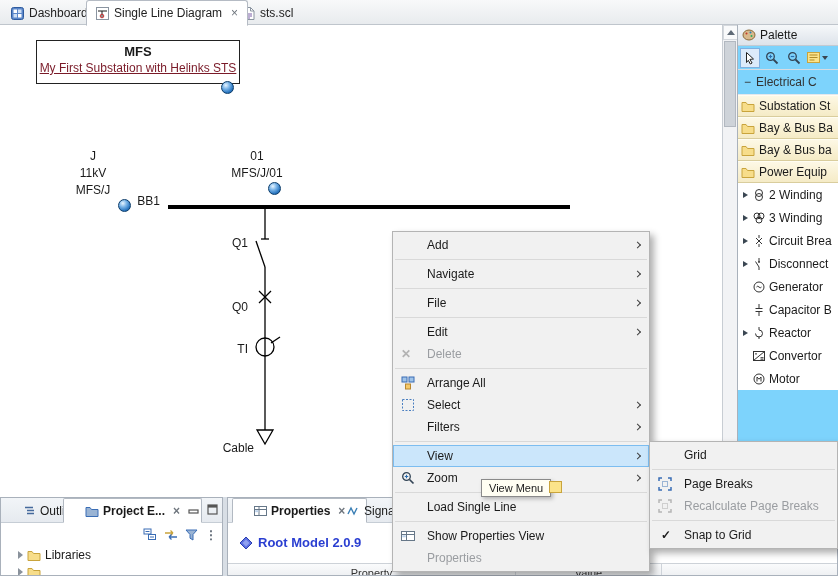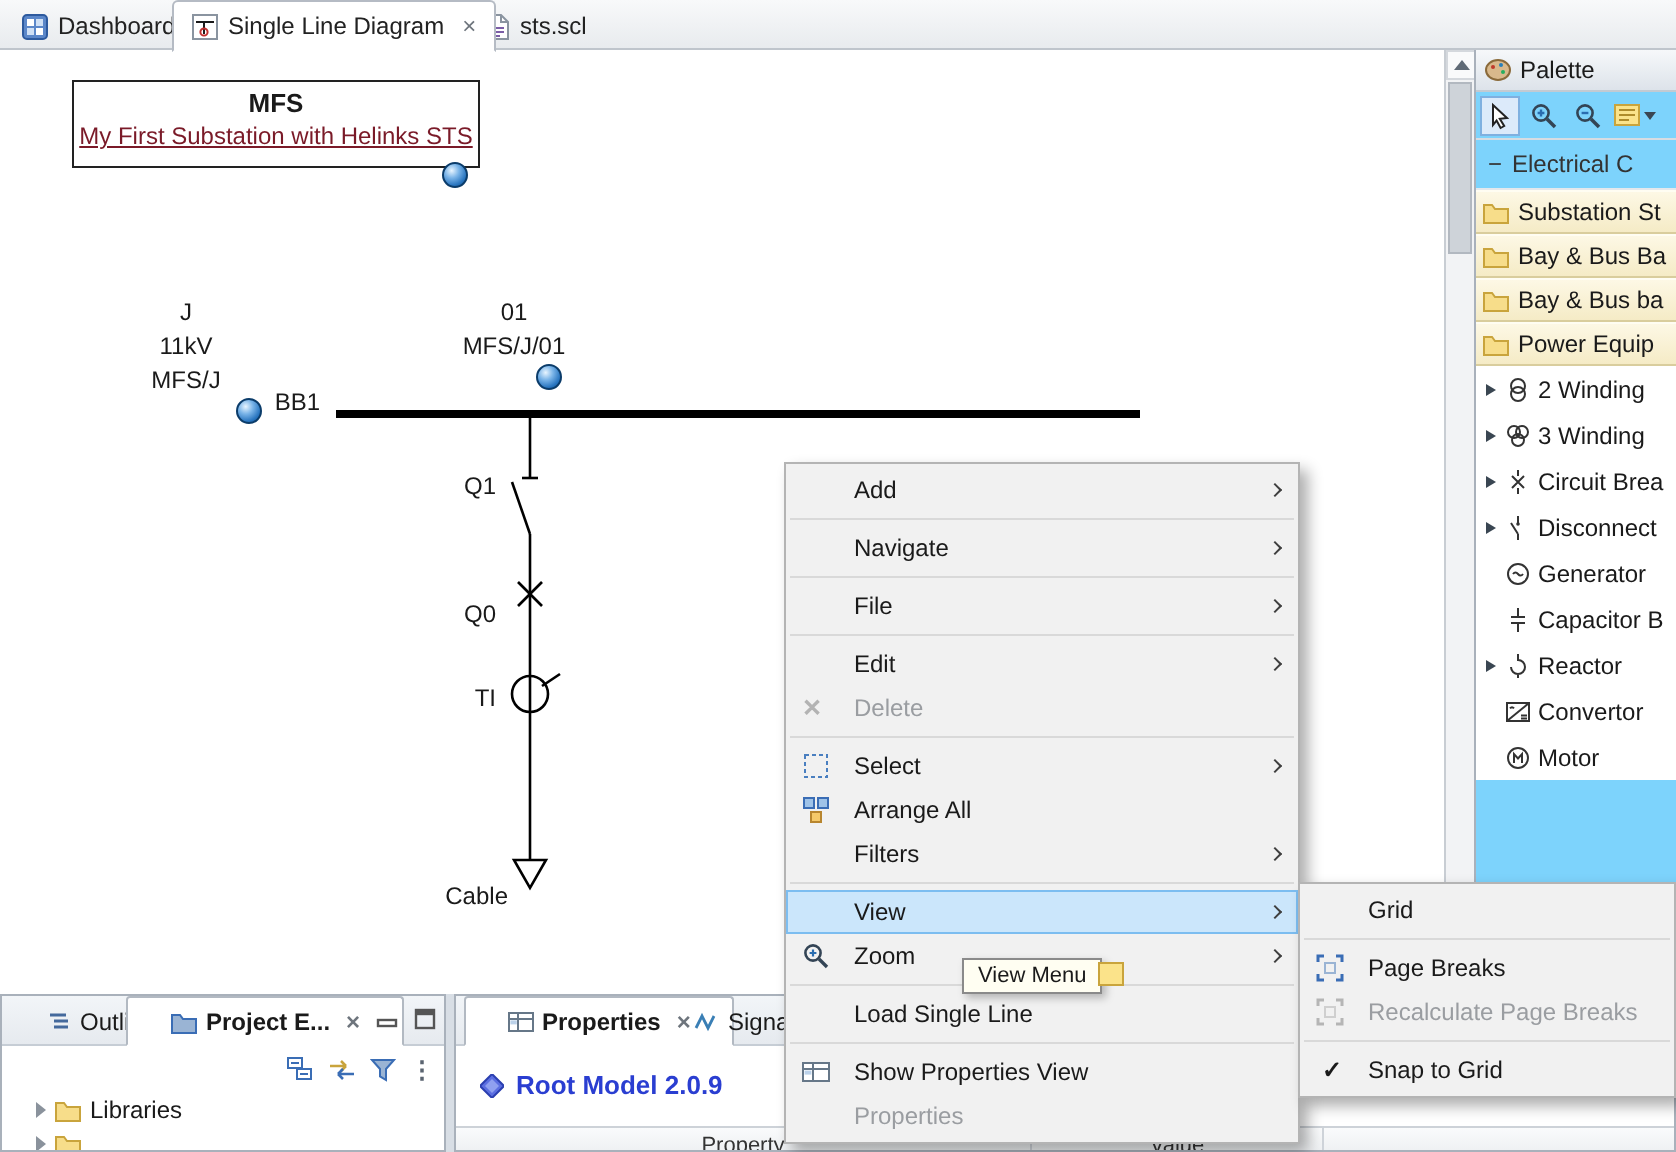--- a/index.html
+++ b/index.html
@@ -482,35 +482,35 @@
       <span class="chev"></span>
     </div>
   <div class="mi dis">
       <span class="micon delglyph">✕</span>
       <span>Delete</span>
     </div>
   <div class="msep"></div>
   <div class="mi">
       <span class="micon">
         <svg width="14" height="14">
-          <rect x="1.5" y="1.5" width="11" height="11" fill="none" stroke="#4a7fc0" stroke-dasharray="2 1.5"></rect>
-        </svg>
-      </span>
-      <span>Select</span>
-      <span class="chev"></span>
-    </div>
-  <div class="mi">
-      <span class="micon">
-        <svg width="14" height="14">
           <rect x="1" y="1" width="5" height="5" fill="#9fc3e8" stroke="#3a6db5"></rect>
           <rect x="8" y="1" width="5" height="5" fill="#9fc3e8" stroke="#3a6db5"></rect>
           <rect x="4.5" y="8" width="5" height="5" fill="#f5c96a" stroke="#b8862f"></rect>
         </svg>
       </span>
       <span>Arrange All</span>
+    </div>
+  <div class="mi">
+      <span class="micon">
+        <svg width="14" height="14">
+          <rect x="1.5" y="1.5" width="11" height="11" fill="none" stroke="#4a7fc0" stroke-dasharray="2 1.5"></rect>
+        </svg>
+      </span>
+      <span>Select</span>
+      <span class="chev"></span>
     </div>
   <div class="mi">
       <span>Filters</span>
       <span class="chev"></span>
     </div>
   <div class="msep"></div>
   <div class="mi hl">
       <span>View</span>
       <span class="chev"></span>
     </div>

